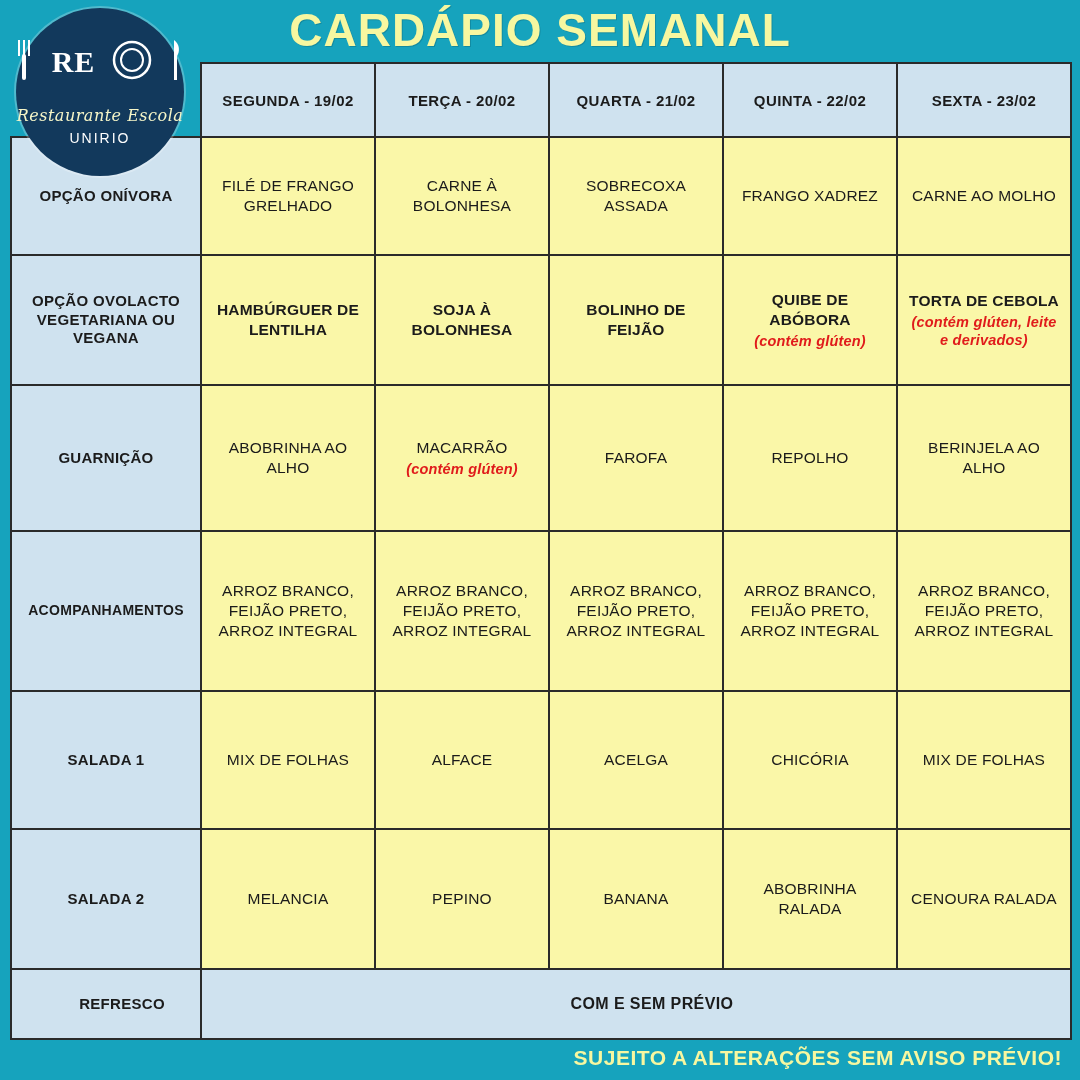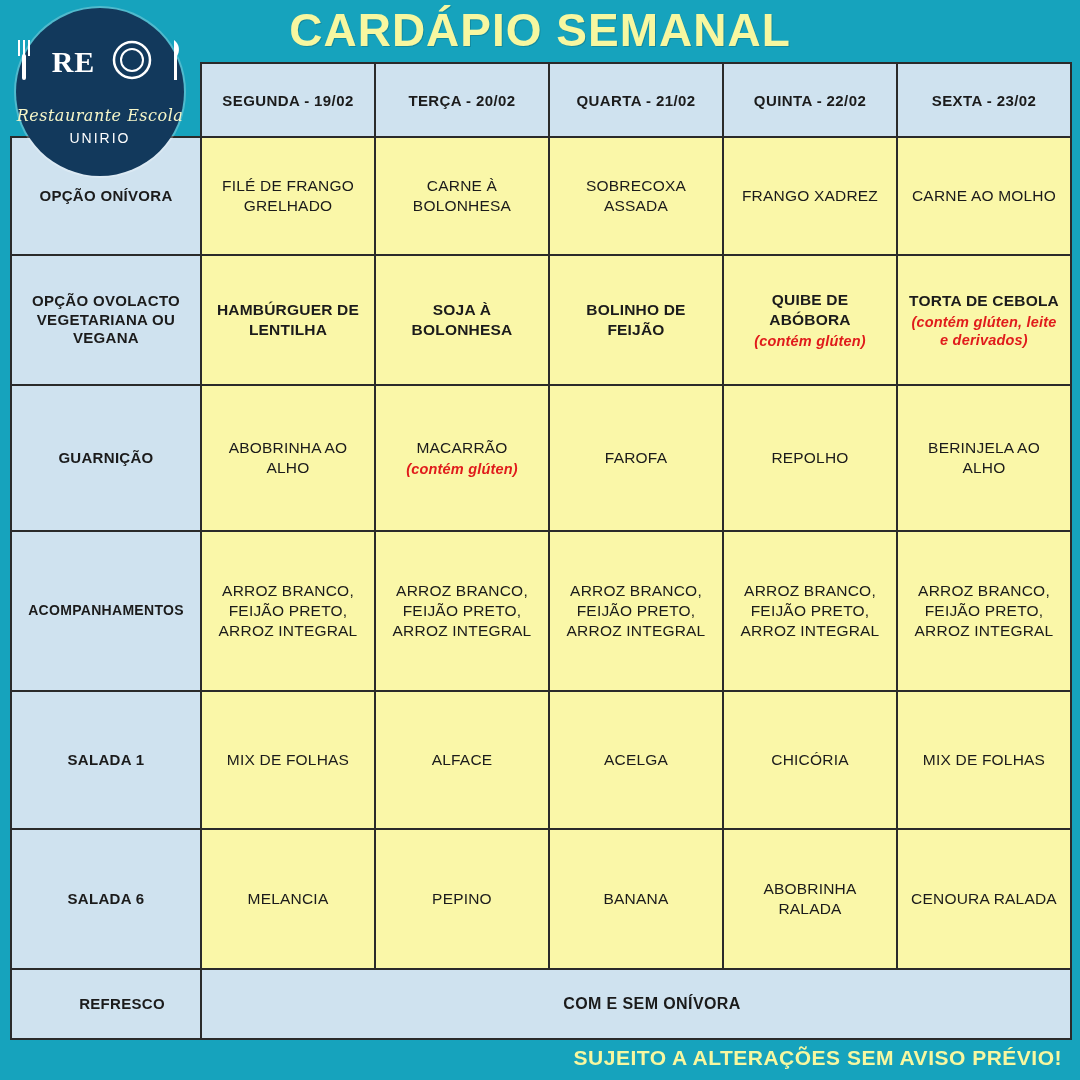--- a/index.html
+++ b/index.html
@@ -296,31 +296,31 @@
         <tr class="r5">
           <td class="row-label">SALADA 1</td>
           <td class="cell">MIX DE FOLHAS</td>
           <td class="cell">ALFACE</td>
           <td class="cell">ACELGA</td>
           <td class="cell">CHICÓRIA</td>
           <td class="cell">MIX DE FOLHAS</td>
         </tr>
 
         <tr class="r6">
-          <td class="row-label">SALADA 6</td>
+          <td class="row-label">SALADA 2</td>
           <td class="cell">MELANCIA</td>
           <td class="cell">PEPINO</td>
           <td class="cell">BANANA</td>
           <td class="cell">ABOBRINHA RALADA</td>
           <td class="cell">CENOURA RALADA</td>
         </tr>
 
         <tr class="r7">
           <td class="row-label">REFRESCO</td>
-          <td class="refresco-cell" colspan="5">COM E SEM ONÍVORA</td>
+          <td class="refresco-cell" colspan="5">COM E SEM PRÉVIO</td>
         </tr>
       </tbody>
     </table>
   </div>
 
   <div class="footer">SUJEITO A ALTERAÇÕES SEM AVISO PRÉVIO!</div>
 
 </div>
 
 </body></html>

